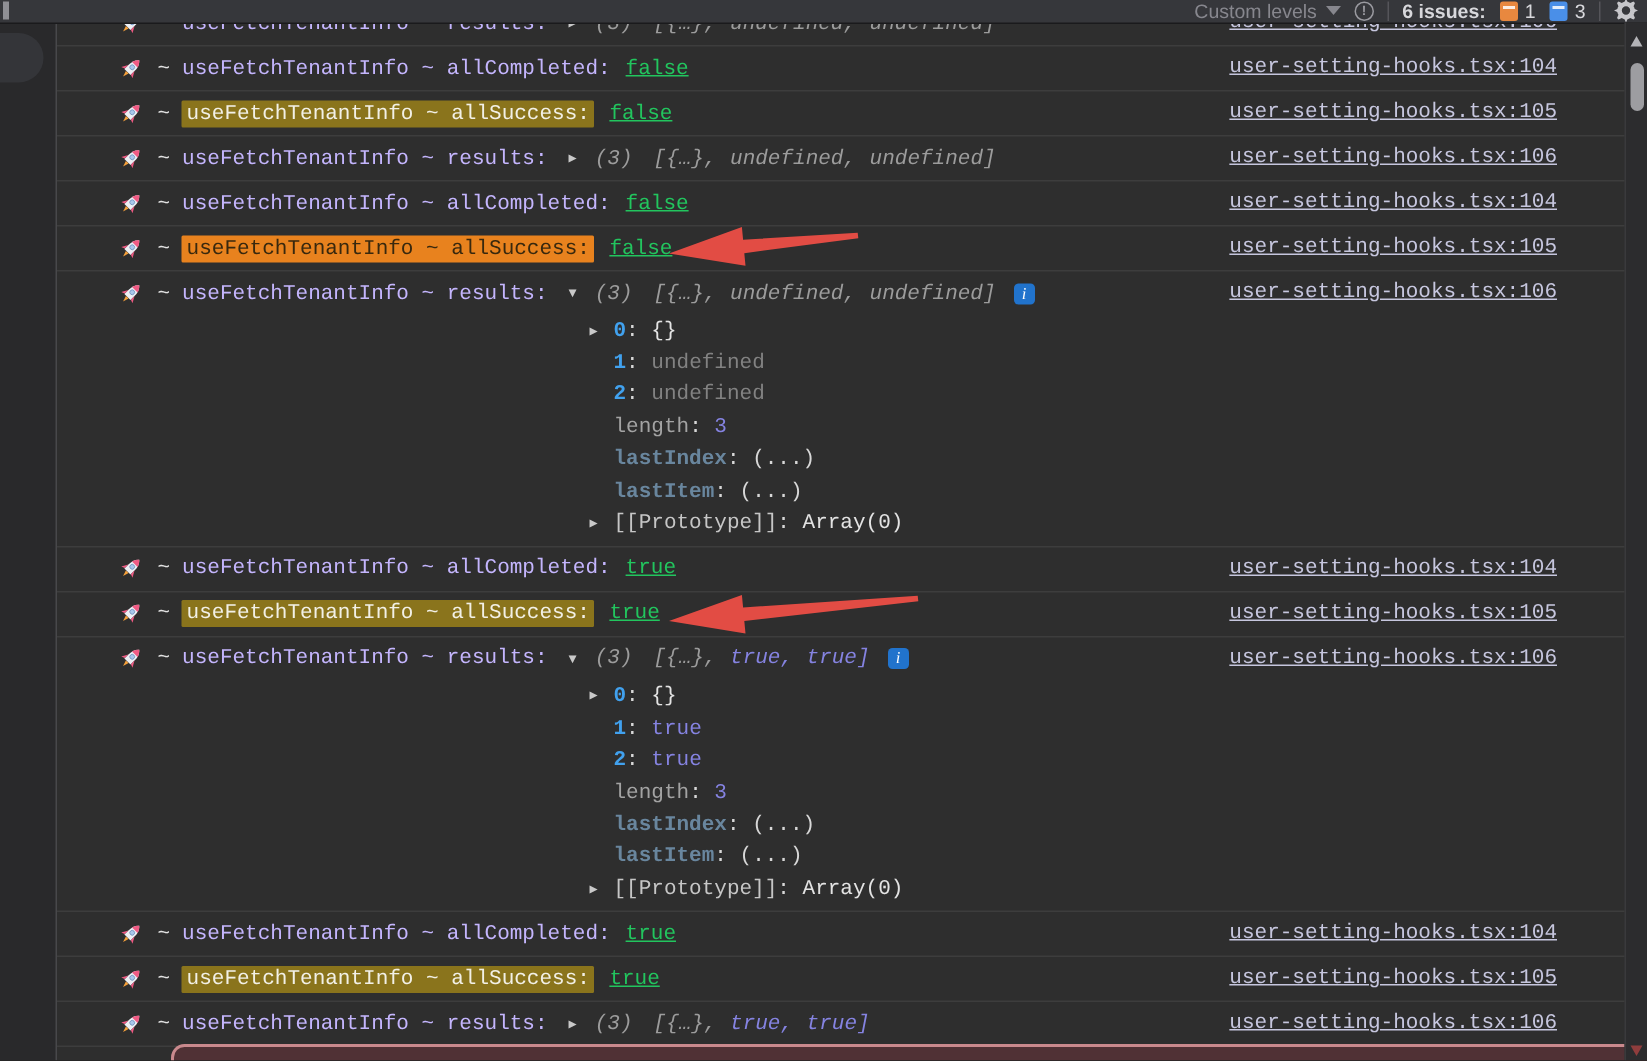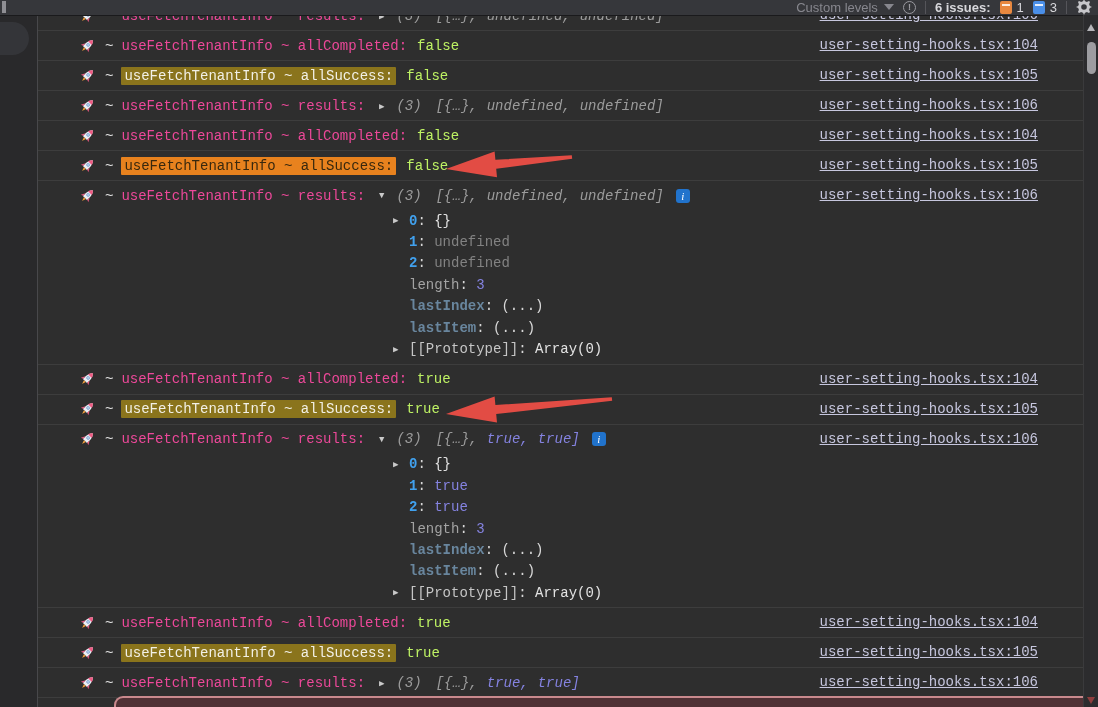--- a/index.html
+++ b/index.html
@@ -28,25 +28,25 @@
   .pill{margin-top:7px;width:29px;height:33px;background:#343539;border-radius:0 17px 17px 0;}
   
   .console{position:absolute;left:38px;top:15px;right:0;bottom:0;overflow:hidden;z-index:1;}
   .row{display:flex;align-items:flex-start;min-height:30px;box-sizing:border-box;
     border-bottom:1px solid #3d3d3d;padding:0 60px 0 40px;}
   .row.clipped{margin-top:-14px;}
   .main{flex:1;min-width:0;}
   .line{display:flex;align-items:center;height:29px;white-space:pre;}
   .rocket{width:18px;height:18px;margin-right:9px;flex:0 0 auto;display:inline-flex;}
   .tilde{margin-right:8px;color:#e3e3e3;}
-  .lbl{color:#ec4899;}
+  .lbl{color:#c4b5fd;}
   .hl{padding:1px 3px;border-radius:1px;}
   .hl.match{background:#8a741c;color:#f2f0e6;}
   .hl.current{background:#e8821e;color:#38280e;}
-  .val{margin-left:10px;color:#bef264;}
+  .val{margin-left:10px;color:#22c55e;text-decoration:underline;}
   .expander{margin:1px 12px 0 14px;font-size:9px;color:#c9c9c9;cursor:pointer;}
   .acount{font-style:italic;color:#9c9c9c;margin-right:14px;}
   .seg{font-style:italic;margin-right:9px;}
   .seg.dim{color:#9c9c9c;}
   .seg.bool-i{color:#8583e1;}
   .ibadge{background:#2173cc;color:#fff;font-style:italic;font-size:11px;min-width:14px;height:14px;border-radius:3px;
     display:inline-flex;align-items:center;justify-content:center;margin-left:3px;font-family:"Liberation Serif","DejaVu Serif",serif;}
   .children{margin-left:315px;padding-bottom:4px;}
   .kid{height:21.4px;display:flex;align-items:center;white-space:pre;}
   .kmark{width:16px;font-size:9px;color:#c9c9c9;flex:0 0 auto;}

